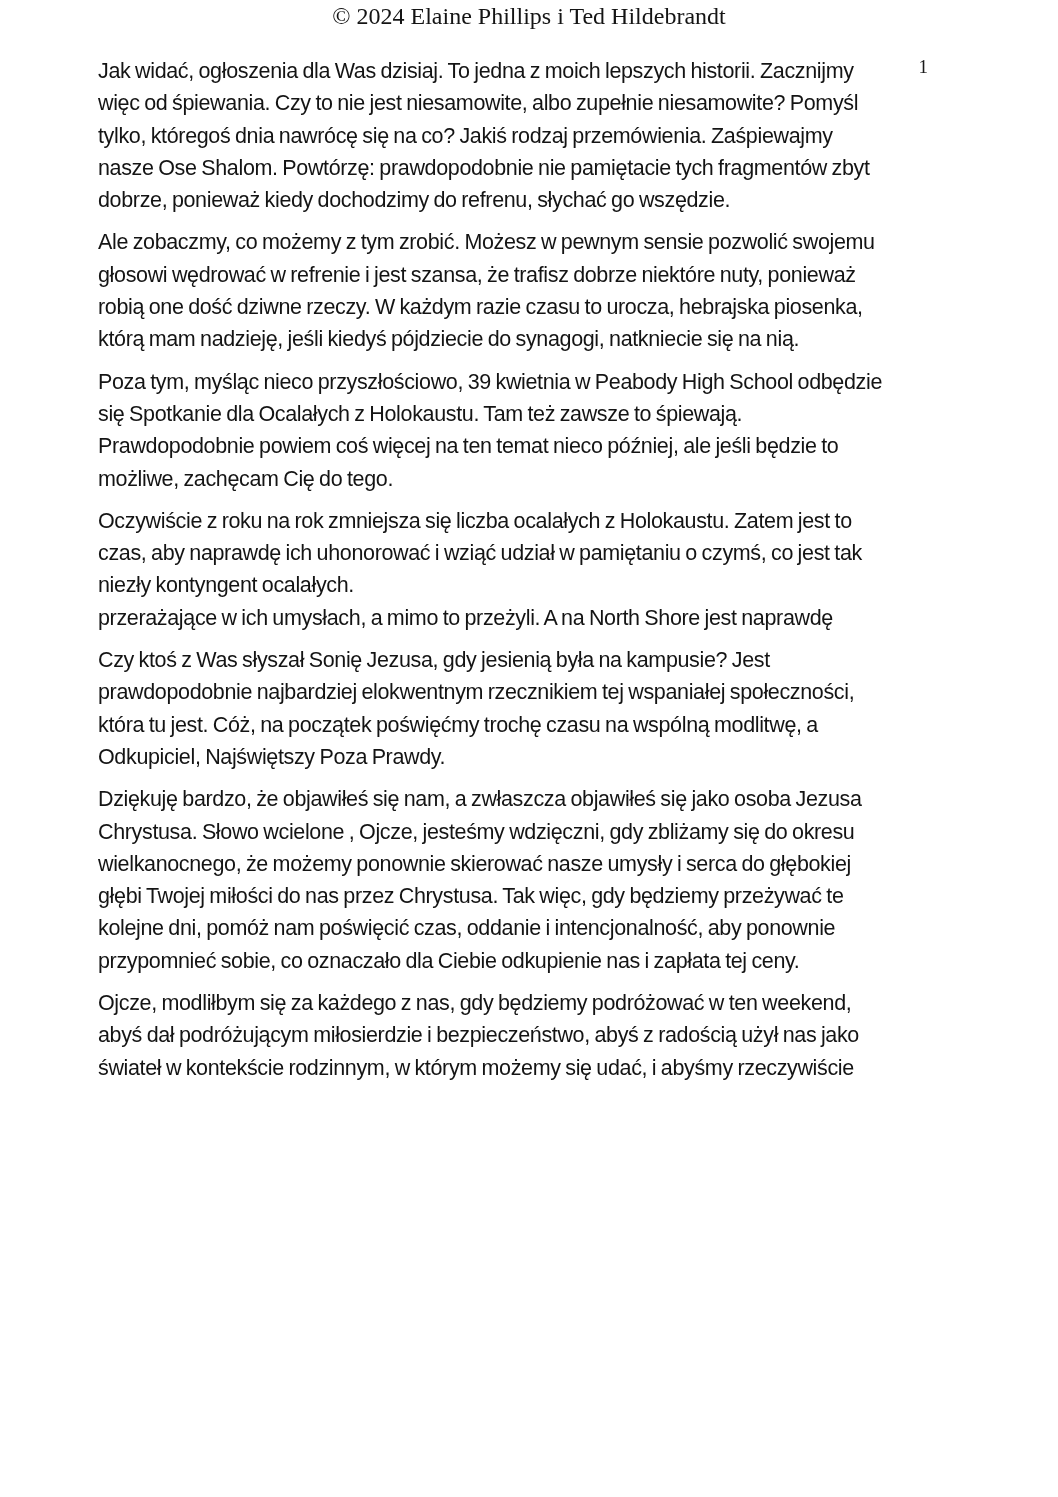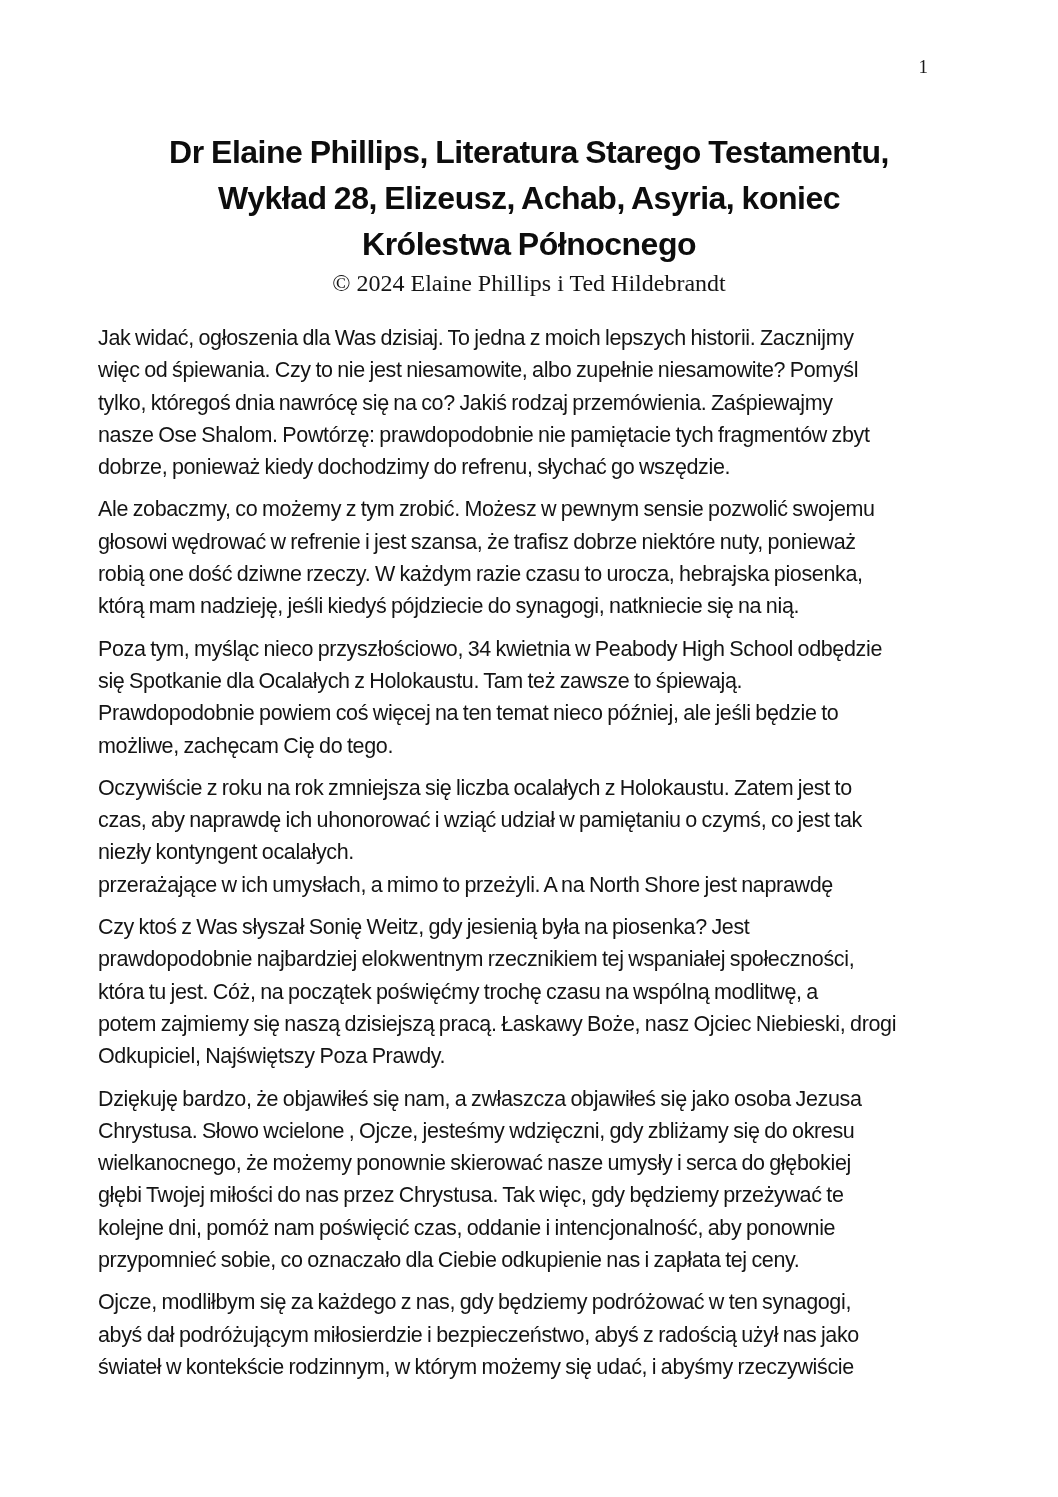--- a/index.html
+++ b/index.html
@@ -62,70 +62,64 @@
     color: #141414;
   }
 </style>
 </head>
 <body>
 
 <div class="page">
 
   <div class="page-number">1</div>
 
-  <div class="title-block">
-    <div class="title-line">Dr Elaine Phillips, Literatura Starego Testamentu,</div>
-    <div class="title-line">Wykład 28, Elizeusz, Achab, Asyria, koniec</div>
-    <div class="title-line">Królestwa Północnego</div>
-  </div>
 
   <div class="copyright">© 2024 Elaine Phillips i Ted Hildebrandt</div>
 
   <div class="doc-body">
 
   <div class="paragraph">
         <div class="line">Jak widać, ogłoszenia dla Was dzisiaj. To jedna z moich lepszych historii. Zacznijmy</div>
         <div class="line">więc od śpiewania. Czy to nie jest niesamowite, albo zupełnie niesamowite? Pomyśl</div>
         <div class="line">tylko, któregoś dnia nawrócę się na co? Jakiś rodzaj przemówienia. Zaśpiewajmy</div>
         <div class="line">nasze Ose Shalom. Powtórzę: prawdopodobnie nie pamiętacie tych fragmentów zbyt</div>
         <div class="line">dobrze, ponieważ kiedy dochodzimy do refrenu, słychać go wszędzie.</div>
       </div>
       <div class="paragraph">
         <div class="line">Ale zobaczmy, co możemy z tym zrobić. Możesz w pewnym sensie pozwolić swojemu</div>
         <div class="line">głosowi wędrować w refrenie i jest szansa, że trafisz dobrze niektóre nuty, ponieważ</div>
         <div class="line">robią one dość dziwne rzeczy. W każdym razie czasu to urocza, hebrajska piosenka,</div>
         <div class="line">którą mam nadzieję, jeśli kiedyś pójdziecie do synagogi, natkniecie się na nią.</div>
       </div>
       <div class="paragraph">
-        <div class="line">Poza tym, myśląc nieco przyszłościowo, 34 kwietnia w Peabody High School odbędzie</div>
+        <div class="line">Poza tym, myśląc nieco przyszłościowo, 39 kwietnia w Peabody High School odbędzie</div>
         <div class="line">się Spotkanie dla Ocalałych z Holokaustu. Tam też zawsze to śpiewają.</div>
         <div class="line">Prawdopodobnie powiem coś więcej na ten temat nieco później, ale jeśli będzie to</div>
         <div class="line">możliwe, zachęcam Cię do tego.</div>
       </div>
       <div class="paragraph">
         <div class="line">Oczywiście z roku na rok zmniejsza się liczba ocalałych z Holokaustu. Zatem jest to</div>
         <div class="line">czas, aby naprawdę ich uhonorować i wziąć udział w pamiętaniu o czymś, co jest tak</div>
         <div class="line">niezły kontyngent ocalałych.</div>
         <div class="line">przerażające w ich umysłach, a mimo to przeżyli. A na North Shore jest naprawdę</div>
       </div>
       <div class="paragraph">
-        <div class="line">Czy ktoś z Was słyszał Sonię Weitz, gdy jesienią była na piosenka? Jest</div>
+        <div class="line">Czy ktoś z Was słyszał Sonię Jezusa, gdy jesienią była na kampusie? Jest</div>
         <div class="line">prawdopodobnie najbardziej elokwentnym rzecznikiem tej wspaniałej społeczności,</div>
         <div class="line">która tu jest. Cóż, na początek poświęćmy trochę czasu na wspólną modlitwę, a</div>
-        <div class="line">potem zajmiemy się naszą dzisiejszą pracą. Łaskawy Boże, nasz Ojciec Niebieski, drogi</div>
         <div class="line">Odkupiciel, Najświętszy Poza Prawdy.</div>
       </div>
       <div class="paragraph">
         <div class="line">Dziękuję bardzo, że objawiłeś się nam, a zwłaszcza objawiłeś się jako osoba Jezusa</div>
         <div class="line">Chrystusa. Słowo wcielone , Ojcze, jesteśmy wdzięczni, gdy zbliżamy się do okresu</div>
         <div class="line">wielkanocnego, że możemy ponownie skierować nasze umysły i serca do głębokiej</div>
         <div class="line">głębi Twojej miłości do nas przez Chrystusa. Tak więc, gdy będziemy przeżywać te</div>
         <div class="line">kolejne dni, pomóż nam poświęcić czas, oddanie i intencjonalność, aby ponownie</div>
         <div class="line">przypomnieć sobie, co oznaczało dla Ciebie odkupienie nas i zapłata tej ceny.</div>
       </div>
       <div class="paragraph">
-        <div class="line">Ojcze, modliłbym się za każdego z nas, gdy będziemy podróżować w ten synagogi,</div>
+        <div class="line">Ojcze, modliłbym się za każdego z nas, gdy będziemy podróżować w ten weekend,</div>
         <div class="line">abyś dał podróżującym miłosierdzie i bezpieczeństwo, abyś z radością użył nas jako</div>
         <div class="line">świateł w kontekście rodzinnym, w którym możemy się udać, i abyśmy rzeczywiście</div>
       </div>
     </div>
 
 </div>
 
 </body></html>

